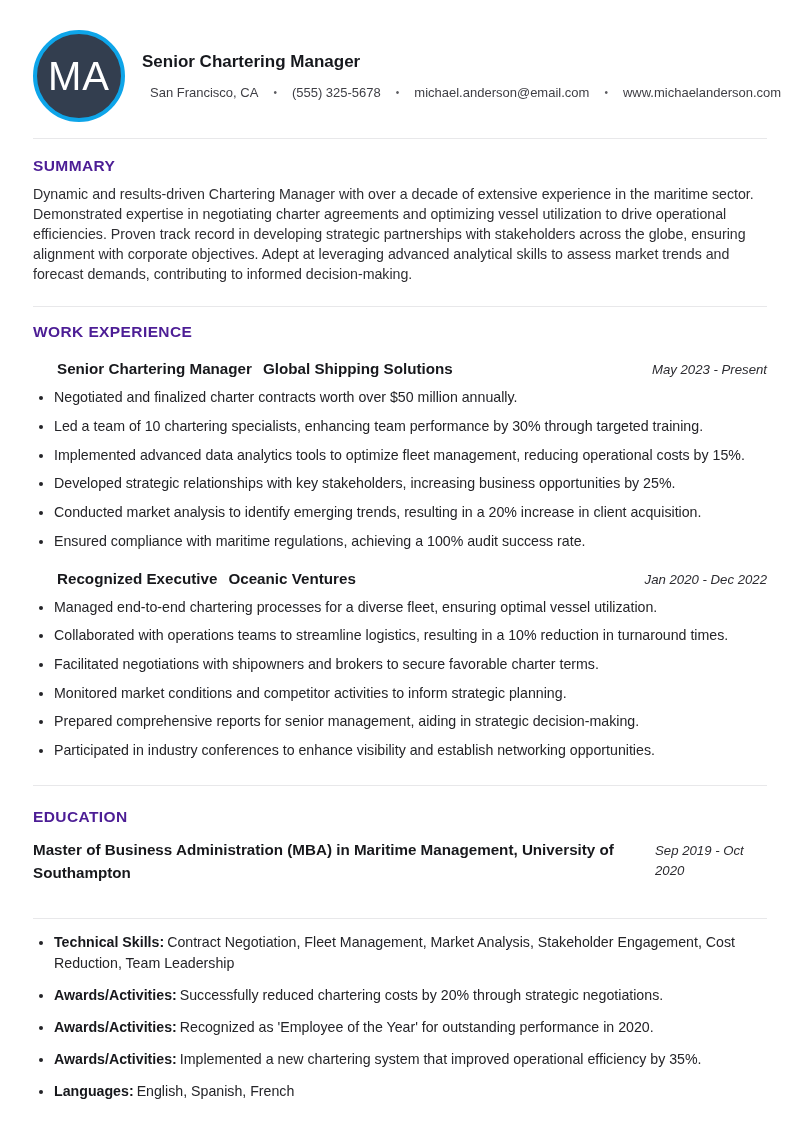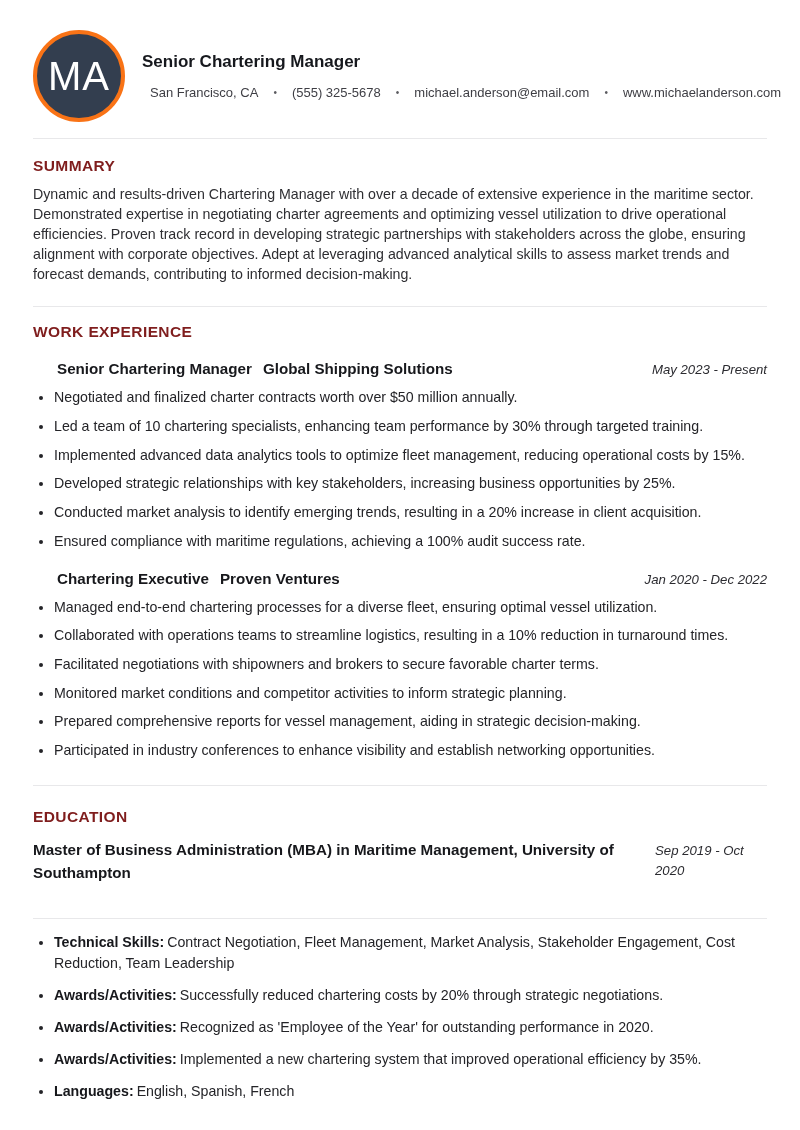--- a/index.html
+++ b/index.html
@@ -10,38 +10,38 @@
     font-family: "Liberation Sans", sans-serif;
     color: #28282c;
     overflow: hidden;
   }
   .page { padding: 0 33px; }
 
   
   .header { display: flex; align-items: flex-start; padding-top: 30px; }
   .avatar {
     width: 92px; height: 92px; border-radius: 50%;
-    background: #333e4f; border: 4px solid #f97316;
+    background: #333e4f; border: 4px solid #0ea5e9;
     display: flex; align-items: center; justify-content: center;
     flex: 0 0 auto;
   }
   .avatar-initials { color: #ffffff; font-size: 40px; font-weight: 500; letter-spacing: 1px; }
   .header-text { margin-left: 17px; padding-top: 9px; min-width: 0; }
   .name { margin: 0; font-size: 31px; font-weight: 800; color: #7e2ce0; letter-spacing: 0.4px; line-height: 1; }
   .subtitle { margin-top: 13px; font-size: 17px; font-weight: 600; color: #16181d; }
   .contact { margin-top: 13px; margin-left: 8px; font-size: 13px; color: #3e3e44; display: flex; align-items: center; white-space: nowrap; }
   .contact .sep { margin: 0 15px; font-size: 10px; color: #5a5a5f; }
 
   .divider { border: none; border-top: 1px solid #e8e8ea; margin: 0; }
   .d1 { margin-top: 16px; }
   .d2 { margin-top: 22px; }
   .d3 { margin-top: 25px; }
   .d4 { margin-top: 34px; }
 
-  .sec-h { margin: 0; font-size: 15.5px; font-weight: 700; color: #7f1d1d; letter-spacing: 0.4px; }
+  .sec-h { margin: 0; font-size: 15.5px; font-weight: 700; color: #4c1d95; letter-spacing: 0.4px; }
   .mt-sum { margin-top: 18px; }
   .mt-work { margin-top: 16px; }
   .mt-edu { margin-top: 22px; }
   .mt-addl { margin-top: 13px; }
 
   .summary-text { margin: 10px 0 8px; font-size: 14.2px; line-height: 1.4; color: #2e2e32; }
 
   .job-head { display: flex; justify-content: space-between; align-items: baseline; margin-top: 19px; margin-left: 24px; }
   .job-title-wrap { font-size: 15.2px; font-weight: 700; color: #17181c; }
   .job-company { margin-left: 11px; }
@@ -103,30 +103,30 @@
       <li>Negotiated and finalized charter contracts worth over $50 million annually.</li>
       <li>Led a team of 10 chartering specialists, enhancing team performance by 30% through targeted training.</li>
       <li>Implemented advanced data analytics tools to optimize fleet management, reducing operational costs by 15%.</li>
       <li>Developed strategic relationships with key stakeholders, increasing business opportunities by 25%.</li>
       <li>Conducted market analysis to identify emerging trends, resulting in a 20% increase in client acquisition.</li>
       <li>Ensured compliance with maritime regulations, achieving a 100% audit success rate.</li>
     </ul>
 
     <div class="job-head">
       <div class="job-title-wrap">
-        <span>Chartering Executive</span><span class="job-company">Proven Ventures</span>
+        <span>Recognized Executive</span><span class="job-company">Oceanic Ventures</span>
       </div>
       <span class="job-dates">Jan 2020 - Dec 2022</span>
     </div>
     <ul class="bullets">
       <li>Managed end-to-end chartering processes for a diverse fleet, ensuring optimal vessel utilization.</li>
       <li>Collaborated with operations teams to streamline logistics, resulting in a 10% reduction in turnaround times.</li>
       <li>Facilitated negotiations with shipowners and brokers to secure favorable charter terms.</li>
       <li>Monitored market conditions and competitor activities to inform strategic planning.</li>
-      <li>Prepared comprehensive reports for vessel management, aiding in strategic decision-making.</li>
+      <li>Prepared comprehensive reports for senior management, aiding in strategic decision-making.</li>
       <li>Participated in industry conferences to enhance visibility and establish networking opportunities.</li>
     </ul>
   </section>
 
   <hr class="divider d3">
 
   <section>
     <h2 class="sec-h mt-edu">EDUCATION</h2>
     <div class="edu-row">
       <div class="edu-degree">Master of Business Administration (MBA) in Maritime Management, University of Southampton</div>

